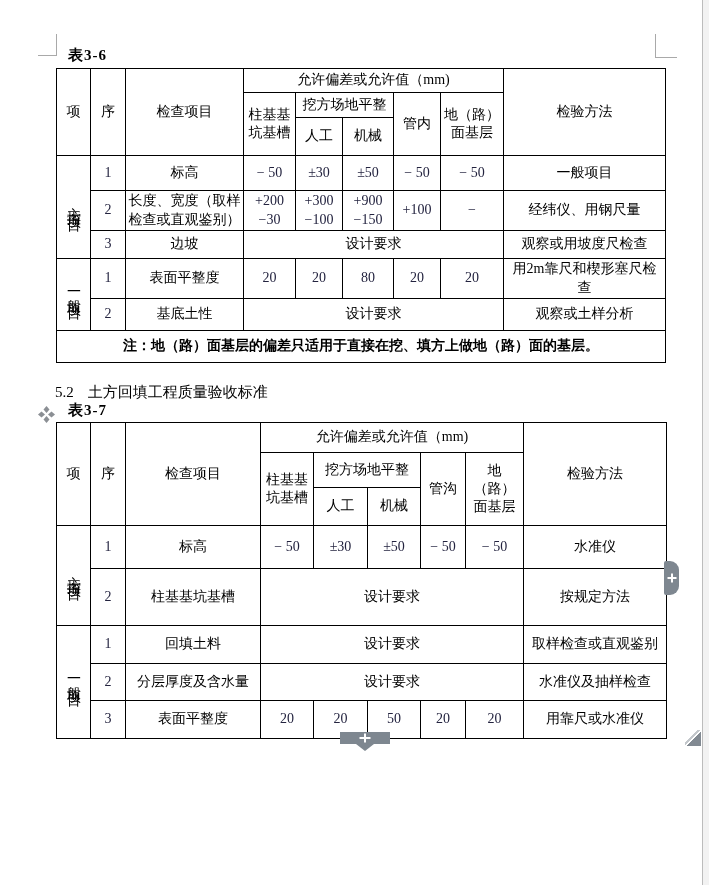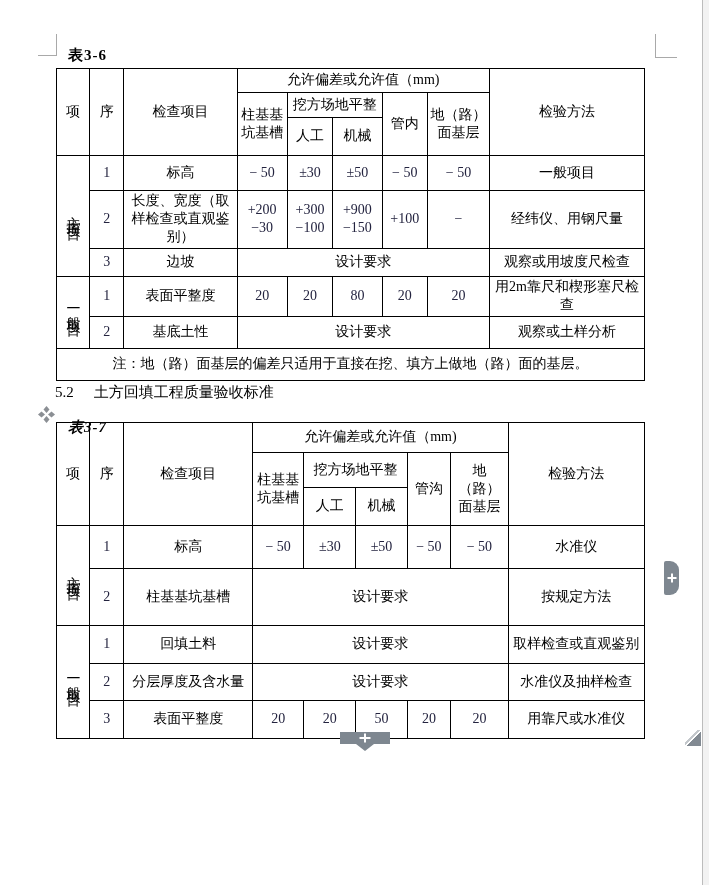--- a/index.html
+++ b/index.html
@@ -1,21 +1,21 @@
 <!DOCTYPE html>
 <html><head>
 <meta charset="utf-8">
 <style>
   html,body{margin:0;padding:0;}
   body{
     width:709px;height:885px;background:#ffffff;
     font-family:"Liberation Serif","DejaVu Serif",serif;
     color:#000;position:relative;overflow:hidden;
   }
-  .page{position:absolute;left:0;top:0;width:645px;height:885px;}
+  .page{position:absolute;left:0;top:0;width:709px;height:885px;}
 
   
   .crop-tl{position:absolute;left:38px;top:34px;width:18px;height:21px;
     border-right:1px solid #a9a9a9;border-bottom:1px solid #a9a9a9;}
   .crop-tr{position:absolute;left:655px;top:34px;width:21px;height:23px;
     border-left:1px solid #a9a9a9;border-bottom:1px solid #a9a9a9;}
   .page-edge{position:absolute;left:702px;top:0;width:7px;height:885px;
     background:#f2f2f2;border-left:1px solid #bcbcbc;}
 
   .move-handle{position:absolute;left:37px;top:405px;width:19px;height:19px;cursor:move;}
@@ -35,33 +35,33 @@
     background:#fff;transform:translate(-50%,-50%);}
   .tab-plus-bottom .plus-icon::before{width:11px;}
 
   .resize-handle{position:absolute;left:685px;top:730px;width:16px;height:16px;cursor:nwse-resize;
     background:linear-gradient(to bottom right,
       rgba(0,0,0,0) 38%, #c3c7cb 38% 47%, #ffffff 47% 54%, #828a92 54%);}
 
   
   .tbl-title{position:absolute;font-size:15px;font-weight:bold;letter-spacing:1px;}
   .t36-title{left:68px;top:46px;}
-  .t37-title{left:68px;top:418px;font-style:italic;}
+  .t37-title{left:68px;top:401px;}
   .section-heading{position:absolute;left:55px;top:383px;font-size:15px;}
-  .section-heading .sec-no{margin-right:20px;}
+  .section-heading .sec-no{margin-right:14px;}
 
   
   table.doc-table{position:absolute;border-collapse:collapse;table-layout:fixed;}
   table.doc-table td{
     border:1px solid #000;text-align:center;vertical-align:middle;
     font-size:14px;line-height:1.3;padding:1px 2px;word-break:break-all;
   }
   .t36{left:56px;top:68px;}
   .t37{left:56px;top:422px;}
-  td.note-cell{text-align:left;padding:4px 6px;word-break:normal;}
+  td.note-cell{text-align:left;padding:4px 6px;word-break:normal;font-weight:bold;}
   .num{color:#23233f;font-family:"Liberation Serif","DejaVu Serif",serif;}
   .vlabel{writing-mode:vertical-rl;text-orientation:upright;letter-spacing:4px;
     line-height:1;display:inline-block;}
 </style>
 </head>
 <body>
 
 <div class="page">
 
   <div class="crop-tl"></div>

